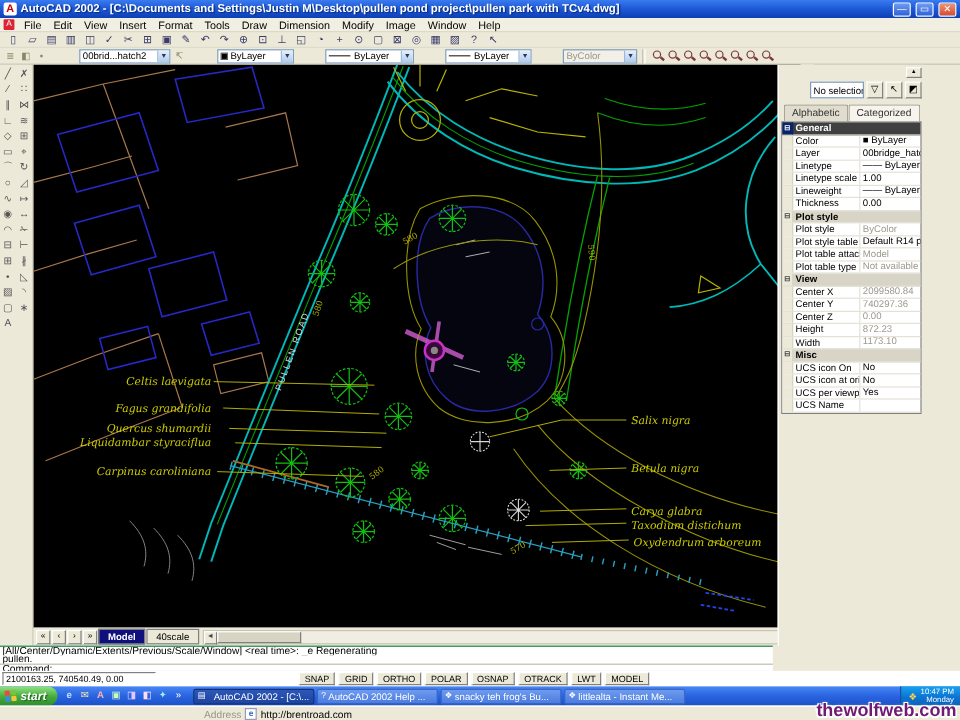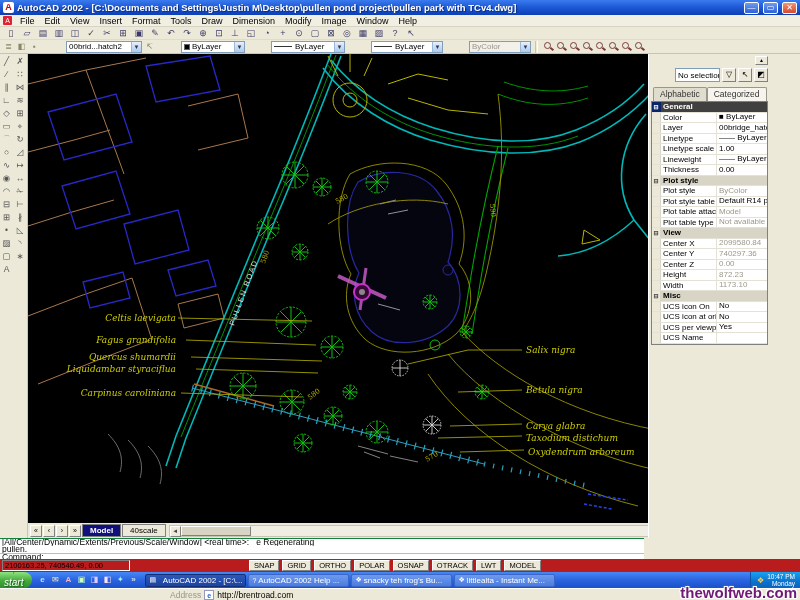--- a/index.html
+++ b/index.html
@@ -78,30 +78,30 @@
   .prow.sel .pbox{background:#0a246a;color:#fff;border-color:#0a246a;}
   .prow.mut .pval{color:#9b988c;}
 
   
   .cmd{position:absolute;left:0;top:538px;width:644px;height:21px;background:#fff;border-top:1px solid #15803d;
     font-family:"DejaVu Sans Mono",monospace;font-size:8.5px;color:#000;}
   .cline{height:7px;line-height:7px;padding-left:2px;white-space:nowrap;overflow:hidden;}
   .cprompt{border-top:1px solid #c0bcb0;}
 
   
-  .status{position:absolute;left:0;top:559px;width:800px;height:13px;background:#b91c1c;display:flex;align-items:center;padding:0 2px;}
+  .status{position:absolute;left:0;top:559px;width:800px;height:13px;background:#ffffff;display:flex;align-items:center;padding:0 2px;}
   .scoords{width:128px;height:11px;border:1px solid;border-color:#808080 #fff #fff #808080;font-size:7.5px;line-height:10px;padding-left:2px;}
   .sgap{width:116px;}
   .sbtn{height:11px;padding:0 4px;margin-left:3px;font-size:7.5px;line-height:10px;background:#ece9d8;border:1px solid;border-color:#fff #808080 #808080 #fff;}
 
   
   .taskbar{position:absolute;left:0;top:572px;width:800px;height:16px;display:flex;align-items:center;
     background:linear-gradient(180deg,#4687f5 0%,#2a64e0 50%,#1b51c8 100%);}
   .start{height:16px;display:flex;align-items:center;gap:3px;padding:0 9px 0 4px;border-radius:0 8px 8px 0;
-    background:linear-gradient(180deg,#8fe47f 0%,#44a93c 55%,#2f8f2a 100%);color:#fff;font-weight:normal;font-style:italic;font-size:10px;text-shadow:1px 1px 1px #1a5c18;border:none;flex-direction:column;}
+    background:linear-gradient(180deg,#8fe47f 0%,#44a93c 55%,#2f8f2a 100%);color:#fff;font-weight:bold;font-style:italic;font-size:10px;text-shadow:1px 1px 1px #1a5c18;border:none;}
   .ql{display:flex;align-items:center;margin-left:4px;gap:1px;}
   .qlb{width:12px;height:12px;border:none;background:transparent;font-size:8px;line-height:12px;text-align:center;padding:0;color:#fff;}
   .q1{color:#bfe0ff;font-weight:bold;} .q2{color:#ffe9a8;} .q3{color:#ffb0b0;font-weight:bold;} .q4{color:#c8ffc0;}
   .q5{color:#e2c8ff;} .q6{color:#fde;} .q7{color:#aaeeff;} .q8{color:#fff;}
   .tasks{display:flex;gap:2px;margin-left:6px;}
   .task{width:101px;height:13px;border-radius:2px;border:1px solid #3a66c8;background:linear-gradient(#6f9bee,#4a7ce0);
     color:#fff;font-size:8px;display:flex;align-items:center;gap:2px;padding:0 3px;overflow:hidden;white-space:nowrap;}
   .task.active{background:linear-gradient(#2d57b8,#1c44a0);border-color:#142f78;justify-content:space-between;}
   .task .ticon{font-size:7px;}
   .tray{margin-left:auto;height:16px;display:flex;align-items:center;gap:3px;padding:0 5px 0 6px;color:#fff;

